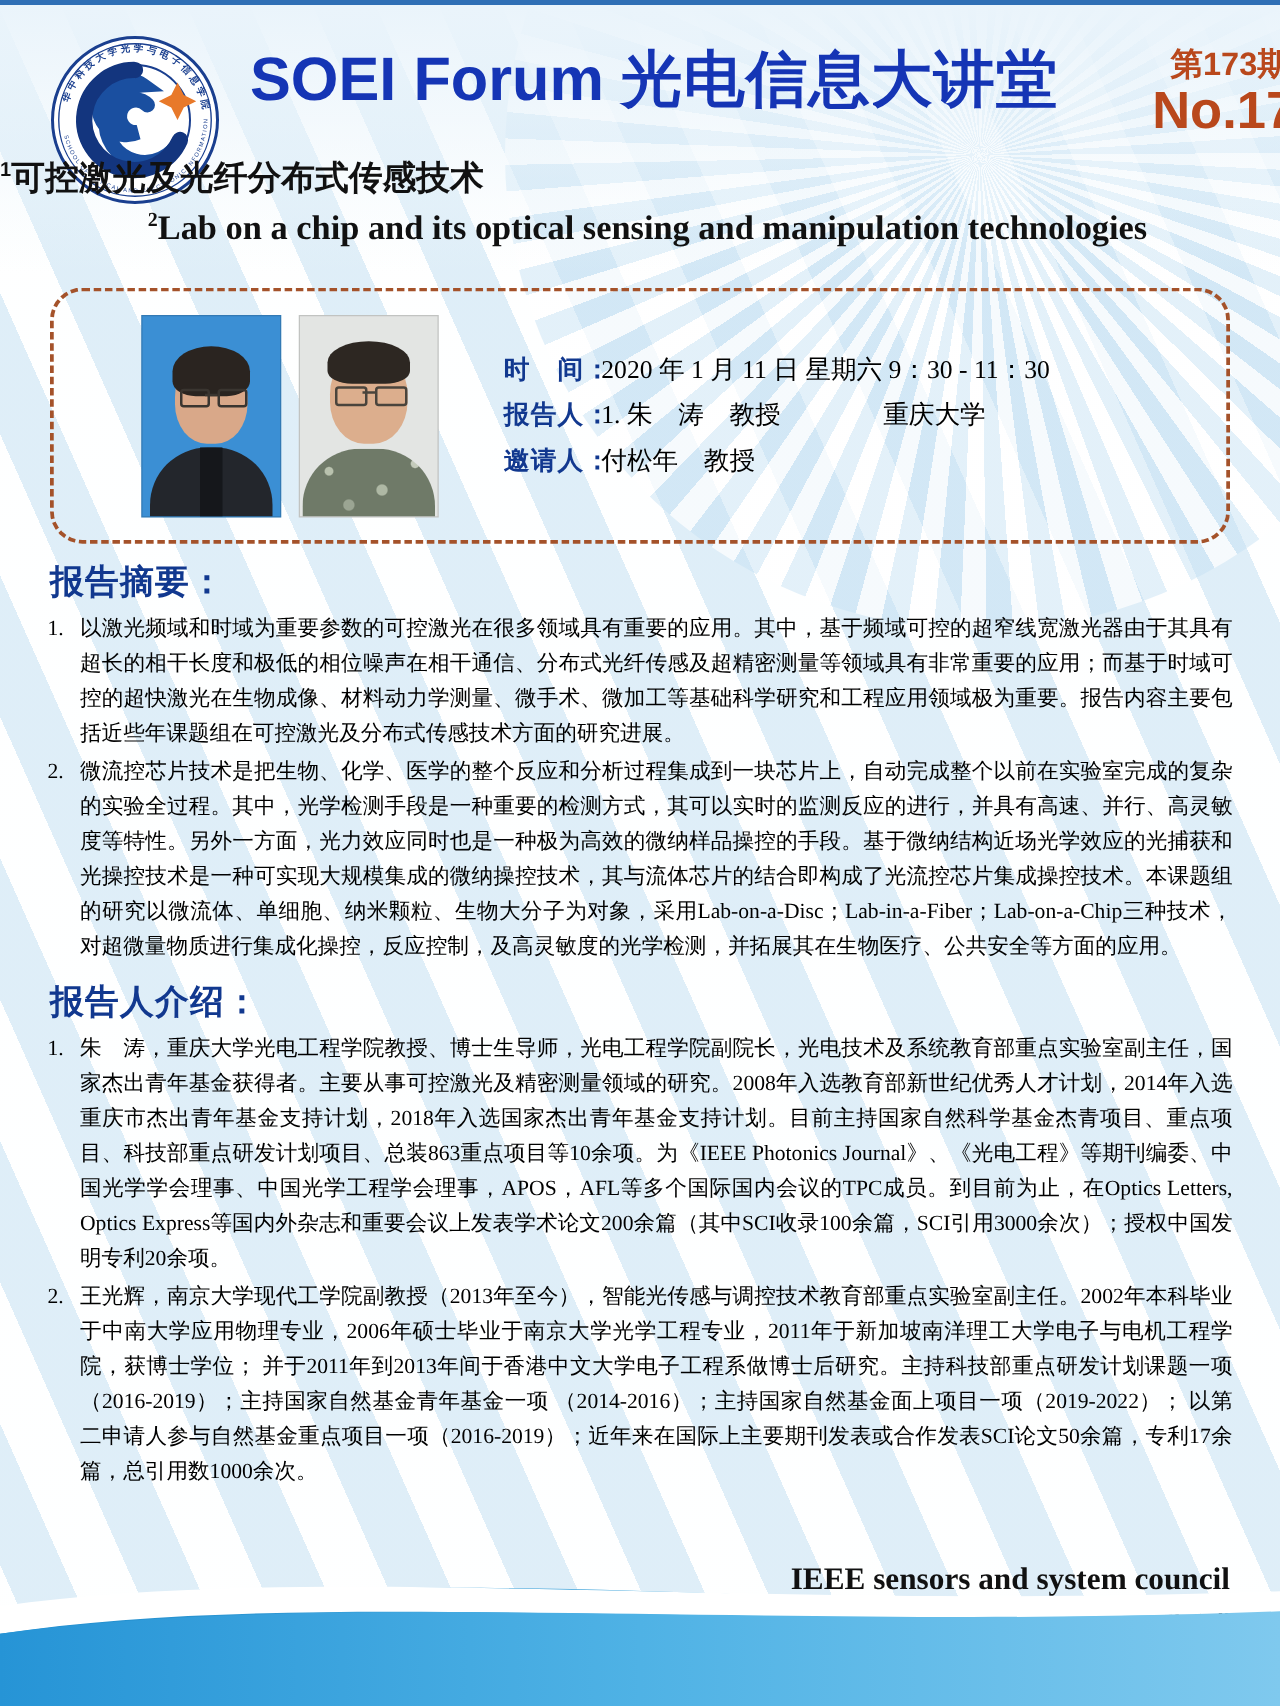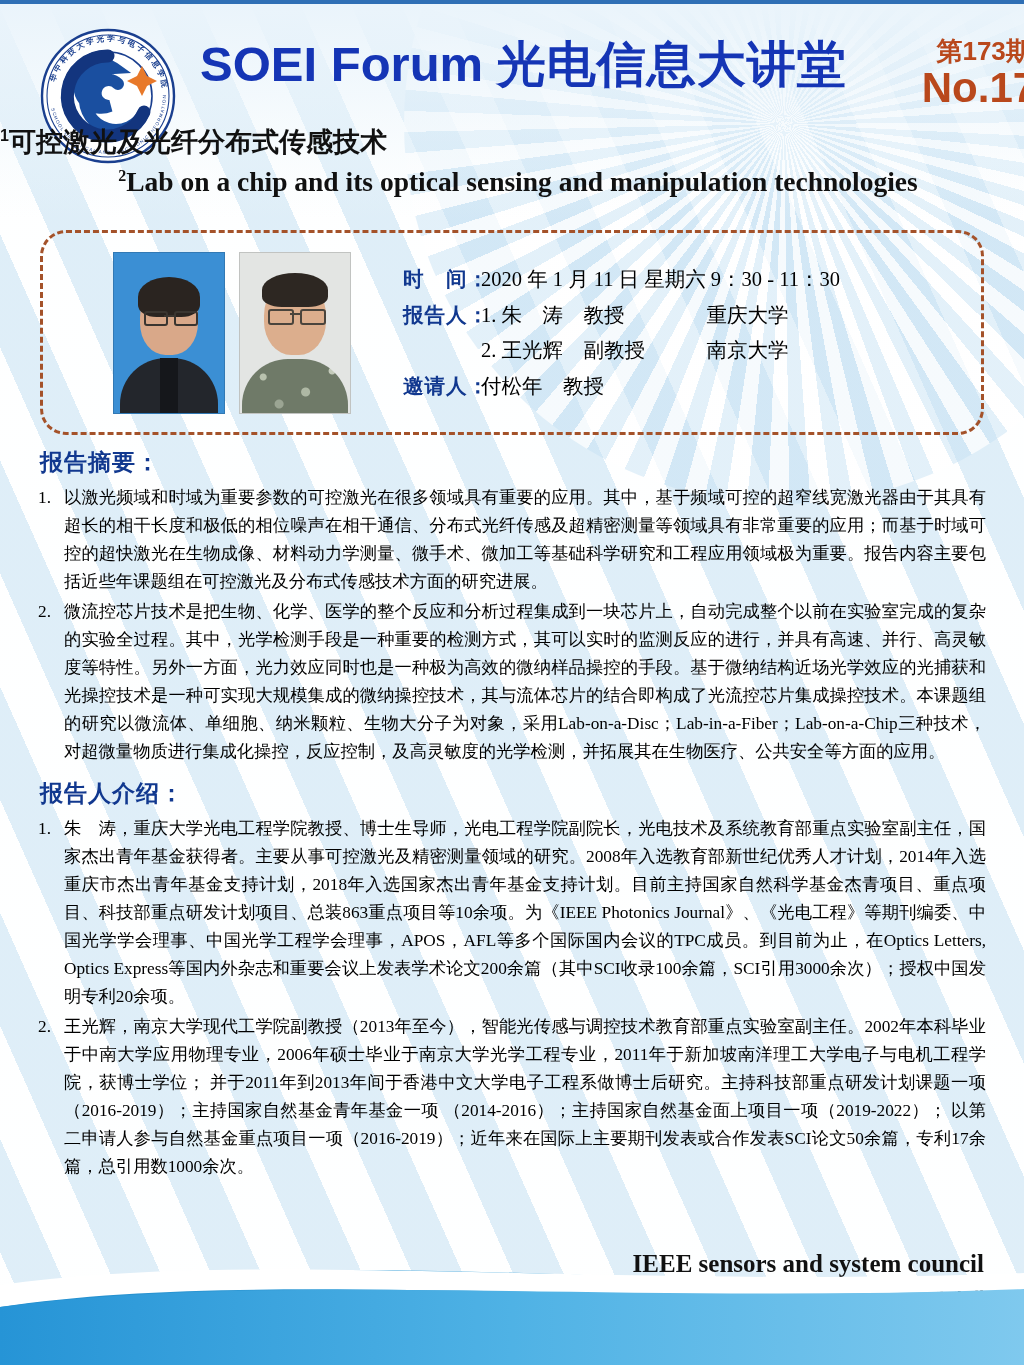--- a/index.html
+++ b/index.html
@@ -139,21 +139,21 @@
   .val{font-family:"Liberation Serif", serif;}
   .indent-row{padding-left:78px;}
   
   .section{
     position:relative;
     margin:0 38px;
   }
   .sec-head{
     font-family:"Liberation Sans", sans-serif;
     font-weight:bold;
-    font-size:23px;
+    font-size:27px;
     color:#11388f;
     margin:12px 0 6px 2px;
     letter-spacing:1px;
   }
   ol.items{
     list-style:none;
     margin:0;padding:0;
   }
   ol.items > li{
     position:relative;
@@ -270,23 +270,20 @@
                               radial-gradient(circle at 35% 75%, #9ba593 4px, transparent 5px);"></div>
       </div>
     </div>
 
     <div class="details">
       <div class="det-row">
         <span class="lbl w4">时　间：</span><span class="val">2020 年 1 月 11 日 星期六 9：30 - 11：30</span>
       </div>
       <div class="det-row">
         <span class="lbl w4">报告人：</span><span class="val">1. 朱　涛　教授　　　　重庆大学</span>
-      </div>
-      <div class="det-row indent-row">
-        <span class="val">2. 王光辉　副教授　　　南京大学</span>
       </div>
       <div class="det-row">
         <span class="lbl w4">邀请人：</span><span class="val">付松年　教授</span>
       </div>
     </div>
   </div>
 
   <div class="section">
     <div class="sec-head">报告摘要：</div>
     <ol class="items">

